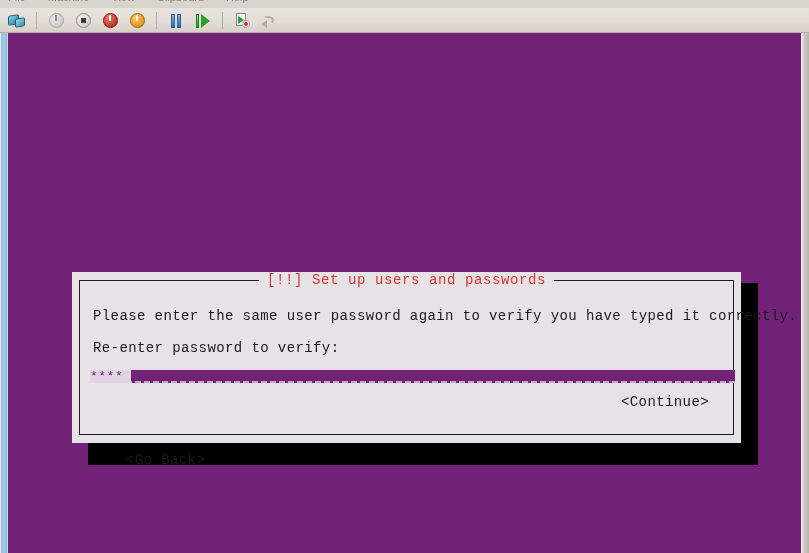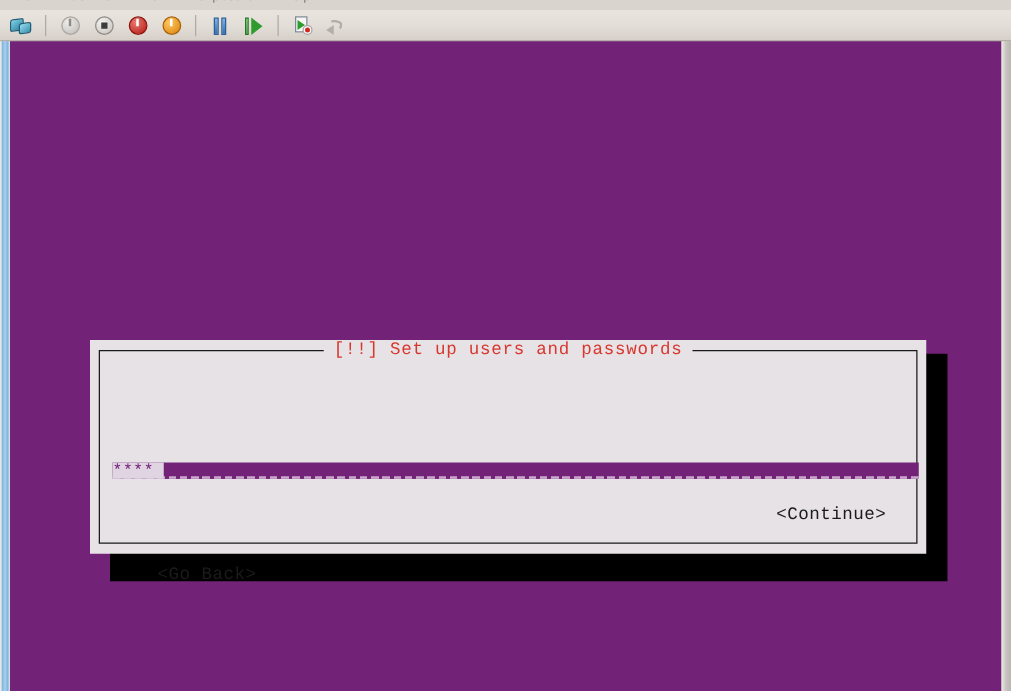--- a/index.html
+++ b/index.html
@@ -294,21 +294,21 @@
     color:#722277;
     font-family:"Liberation Mono","DejaVu Sans Mono",monospace;
     font-size:13px;
     line-height:13px;
     letter-spacing:0.5px;
     overflow:hidden;
     white-space:nowrap;
   }
 
   #btn-goback  { left:118px; top:371px;margin-top:48px; }
-  #btn-continue{ left:613px; top:371px; }
+  #btn-continue{ left:613px; top:361px; }
   #btn-goback, #btn-continue { cursor:default; }
 </style>
 </head>
 <body>
 
 <div id="screen">
 
   <div id="menubar">
     <div class="menus">
       <span>File</span>
@@ -379,21 +379,23 @@
 
     <div id="dialog">
       <div id="dialog-frame"></div>
     </div>
 
     <div class="title-gap" style="left: 247px; width: 6px;"></div>
     <div class="title-gap" style="left: 544.047px; width: 6px;"></div>
 
     <div id="dialog-title" style="left: 251px;">[!!] Set up users and passwords</div>
 
-
+    <div class="dtext" id="prompt-line">Please enter the same user password again to verify you have typed it correctly.</div>
+
+    <div class="dtext" id="field-label">Re-enter password to verify:</div>
 
     <div id="pw-field"></div>
     <div id="pw-underline"></div>
     <div id="pw-stars" aria-label="Re-enter password to verify:">****</div>
 
     <div class="dtext" id="btn-goback">&lt;Go Back&gt;</div>
 
     <div class="dtext" id="btn-continue">&lt;Continue&gt;</div>
 
   </div>

